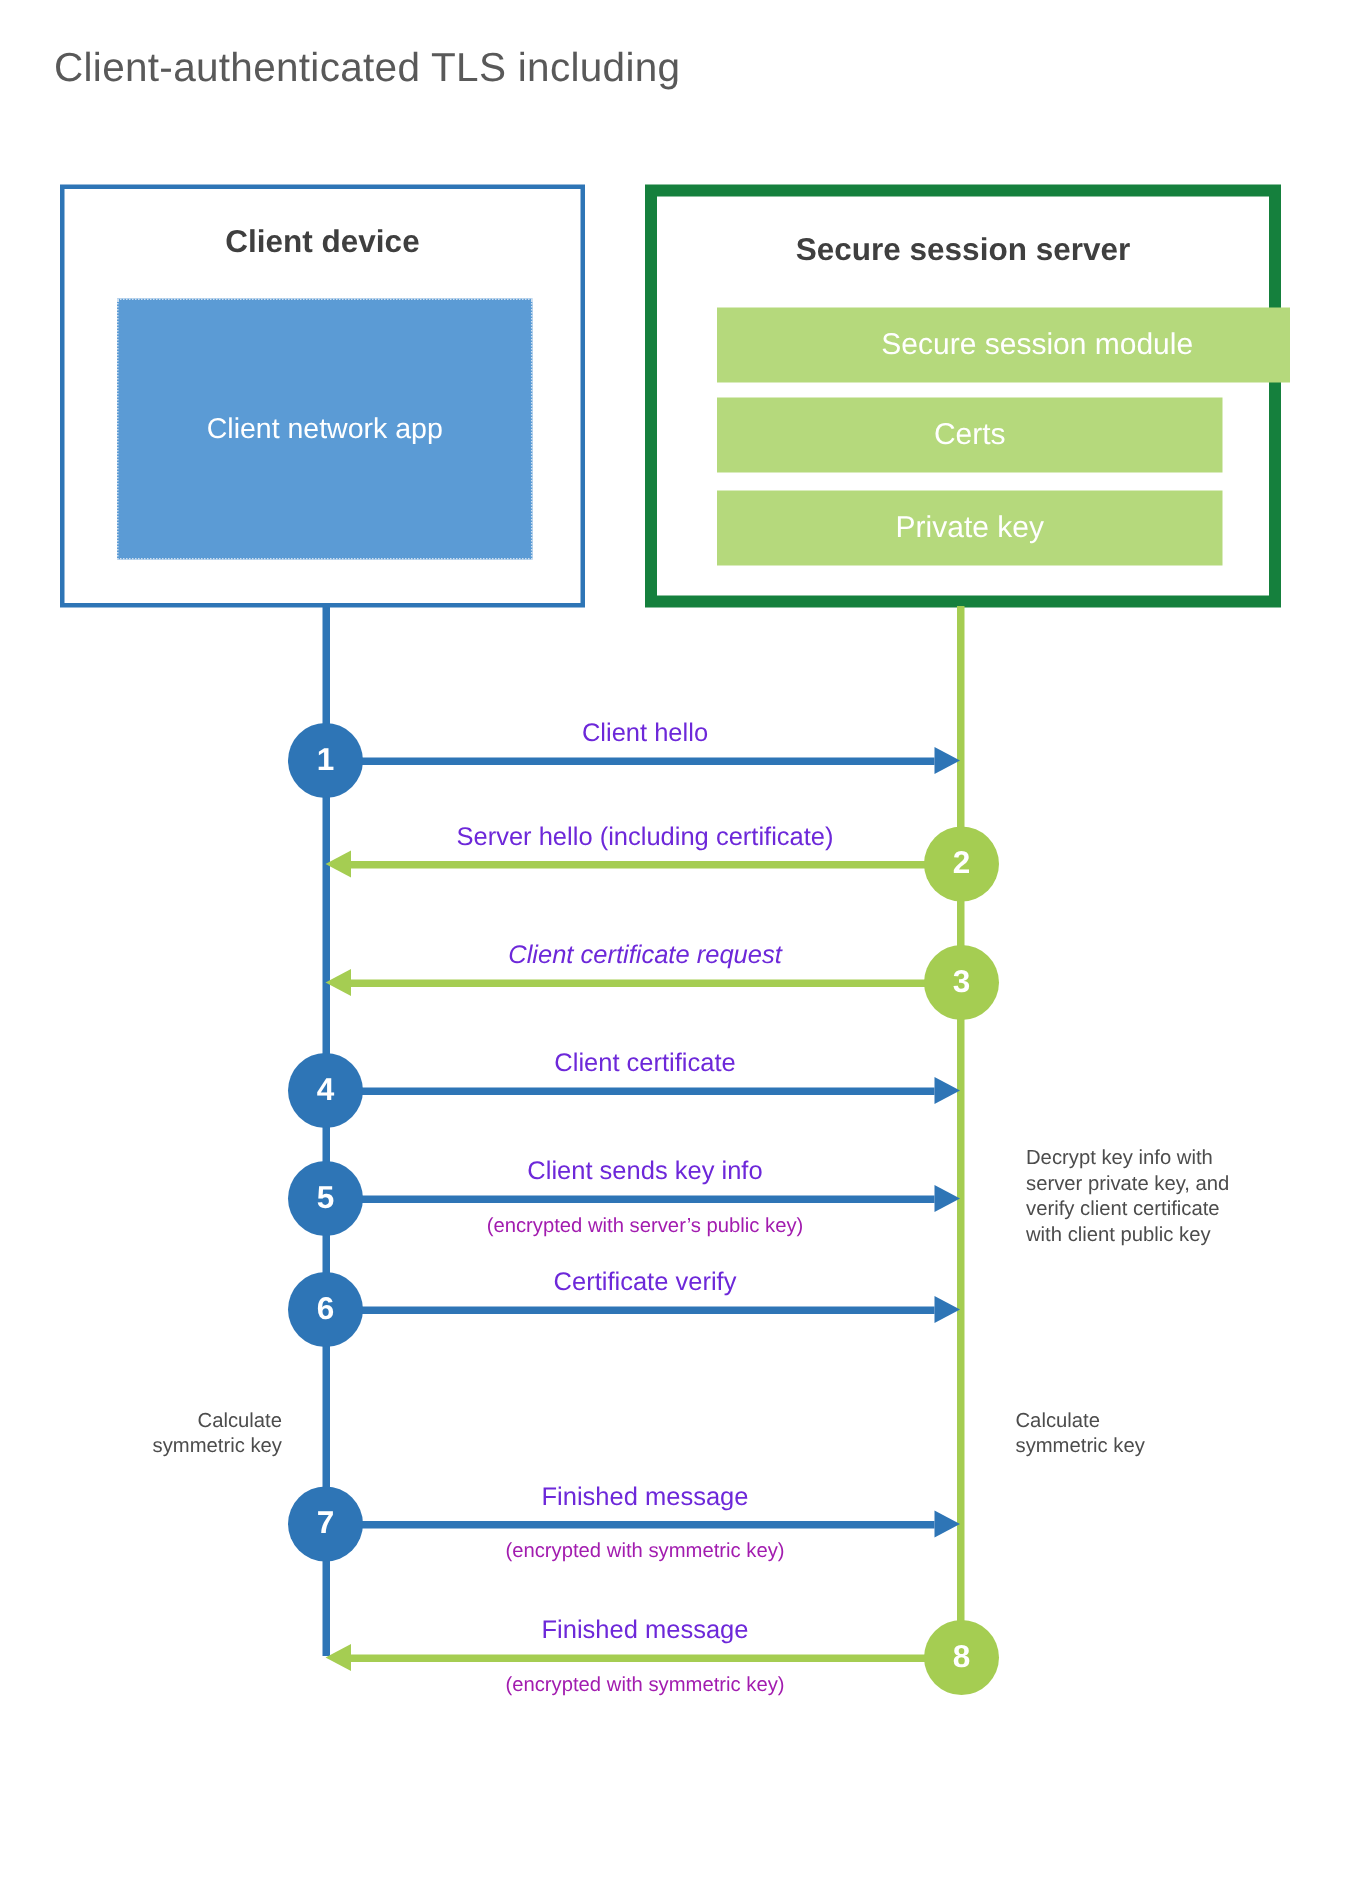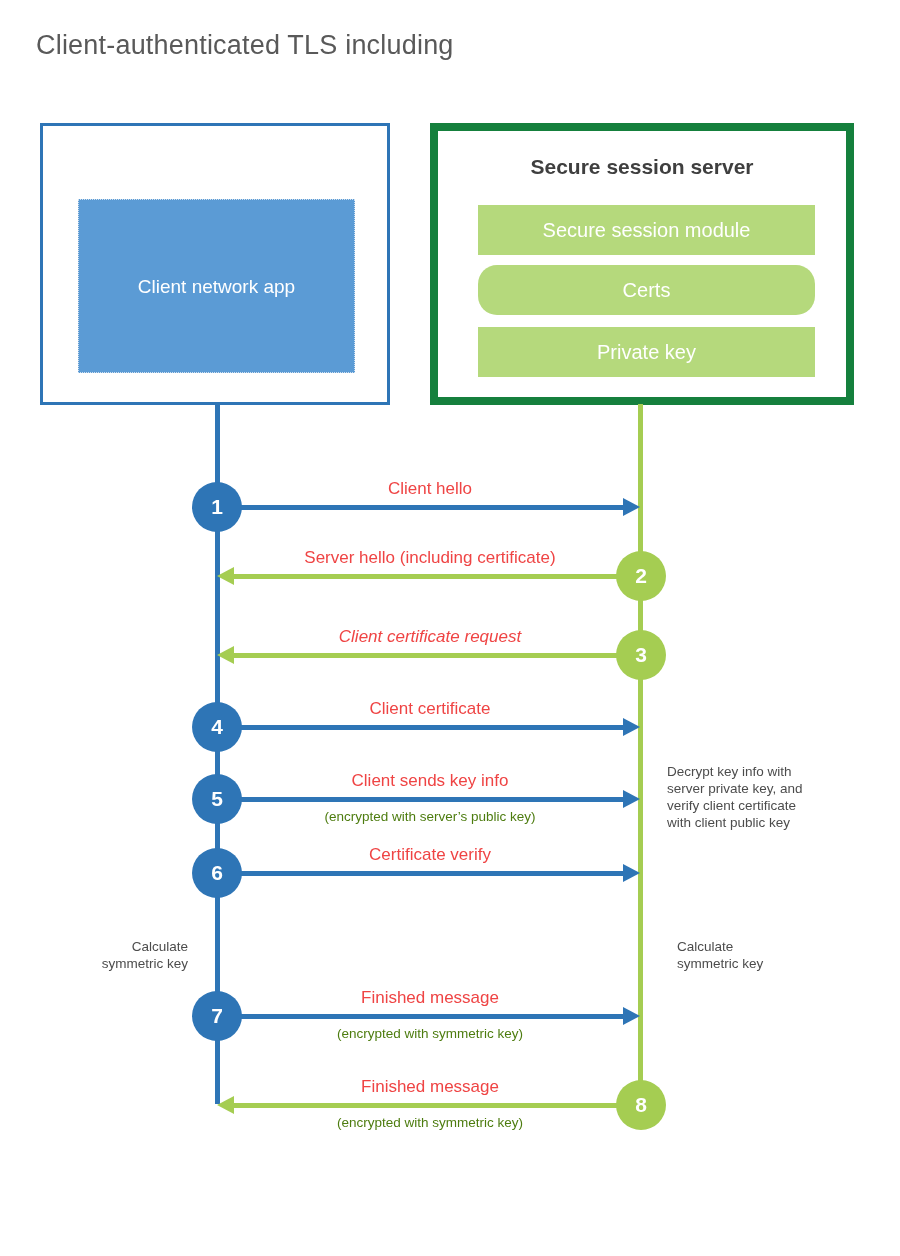--- a/index.html
+++ b/index.html
@@ -29,45 +29,46 @@
   .shaft.green{background:#a5cd52;left:234px;width:407px;}
   .head{position:absolute;width:0;height:0;border-top:9px solid transparent;border-bottom:9px solid transparent;z-index:2;}
   .head.right{left:623px;border-left:17px solid #2e75b6;}
   .head.left{left:217px;border-right:17px solid #a5cd52;}
 
   .circle{position:absolute;width:50px;height:50px;border-radius:50%;z-index:3;
     display:flex;align-items:center;justify-content:center;color:#fff;font-size:21px;font-weight:bold;}
   .circle.blue{background:#2e75b6;left:192px;}
   .circle.green{background:#a5cd52;left:616px;}
 
-  .msg-label{position:absolute;left:220px;width:420px;text-align:center;font-size:17px;color:#ef4444;z-index:2;}
-  .msg-sub{position:absolute;left:220px;width:420px;text-align:center;font-size:13.5px;color:#4d7c0f;z-index:2;}
+  .msg-label{position:absolute;left:220px;width:420px;text-align:center;font-size:17px;color:#6d28d9;z-index:2;}
+  .msg-sub{position:absolute;left:220px;width:420px;text-align:center;font-size:13.5px;color:#a21caf;z-index:2;}
 
   .note{position:absolute;font-size:13.5px;line-height:17px;color:#4c4c4c;white-space:pre-line;z-index:2;}
-  .note-decrypt{left:667px;top:763px;width:170px;text-align:left;}
+  .note-decrypt{left:684px;top:763px;width:170px;text-align:left;}
   .note-calc-left{left:38px;top:938px;width:150px;text-align:right;}
   .note-calc-right{left:677px;top:938px;width:150px;text-align:left;}
 </style>
 </head>
 <body>
 
 <div id="canvas">
 
   <div class="title">Client-authenticated TLS including</div>
 
   <div class="actor-box client-box">
+    <div class="actor-heading">Client device</div>
     <div class="app-box">
       <span>Client network app</span>
     </div>
   </div>
 
   <div class="actor-box server-box">
     <div class="actor-heading">Secure session server</div>
-    <div class="module-bar" style="top:74px;">Secure session module</div>
-    <div class="module-bar" style="top:134px;border-radius:19px;">Certs</div>
+    <div class="module-bar" style="top:74px;padding-left:45px;">Secure session module</div>
+    <div class="module-bar" style="top:134px;">Certs</div>
     <div class="module-bar" style="top:196px;">Private key</div>
   </div>
 
   <div class="lifeline blue"></div>
   <div class="lifeline green"></div>
 
   <div class="msg-label" style="top:479px;">Client hello</div>
   <div class="shaft blue" style="top:505px;"></div>
   <div class="head right" style="top:498px;"></div>
   <div class="circle blue" style="top:482px;">

